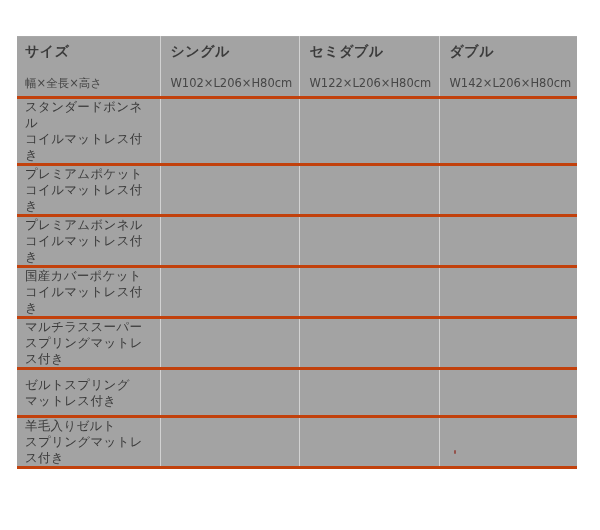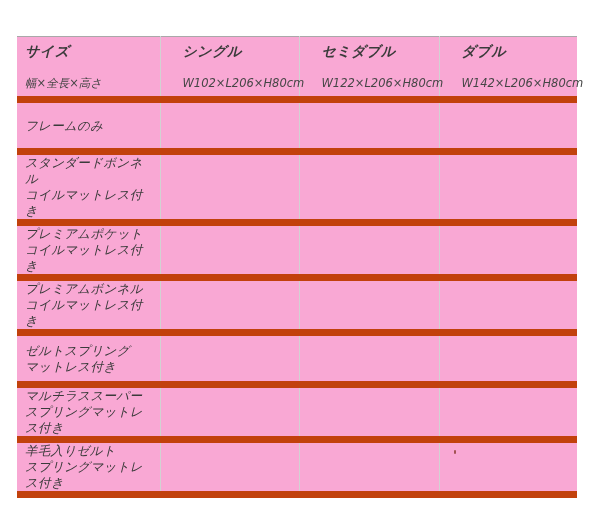--- a/index.html
+++ b/index.html
@@ -22,27 +22,26 @@
     table-layout: fixed;
     width: 560px;
     border-top: 1px solid #a9a9a9;
     border-bottom: 1px solid #a9a9a9;
   }
   col.c0 { width: 143px; }
   col.c1 { width: 139px; }
   col.c2 { width: 140px; }
   col.c3 { width: 138px; }
   td, th {
-    border-bottom: 7px solid #c2410c;
+    border-bottom: 3px solid #c2410c;
     vertical-align: middle;
     padding: 0;
-    background: #f9a8d4;
-    font-style: italic;
+    background: #a3a3a3;
   }
-  td + td, th + th { border-left: 1px solid #d2d2d2; padding-left: 12px; }
+  td + td, th + th { border-left: 1px solid #d2d2d2; }
   tr { height: 45px; }
   th { text-align: left; font-weight: normal; }
   .hcell { padding: 5px 4px 5px 10px; }
   .hcell.first { padding-left: 8px; }
   .h-title {
     font-size: 14px;
     font-weight: bold;
     color: #3b3b3b;
     line-height: 18px;
     letter-spacing: 0.5px;
@@ -108,26 +107,20 @@
       </th>
       <th>
         <div class="hcell">
           <div class="h-title">ダブル</div>
           <div class="h-sub">W142×L206×H80cm</div>
         </div>
       </th>
     </tr>
 
     <tr>
-      <td class="row-label">フレームのみ</td>
-      <td class="price-cell"></td>
-      <td class="price-cell"></td>
-      <td class="price-cell"></td>
-    </tr>
-    <tr>
       <td class="row-label">スタンダードボンネル
 コイルマットレス付き</td>
       <td class="price-cell"></td>
       <td class="price-cell"></td>
       <td class="price-cell"></td>
     </tr>
     <tr>
       <td class="row-label">プレミアムポケット
 コイルマットレス付き</td>
       <td class="price-cell"></td>
@@ -135,29 +128,36 @@
       <td class="price-cell"></td>
     </tr>
     <tr>
       <td class="row-label">プレミアムボンネル
 コイルマットレス付き</td>
       <td class="price-cell"></td>
       <td class="price-cell"></td>
       <td class="price-cell"></td>
     </tr>
     <tr>
-      <td class="row-label">ゼルトスプリング
-マットレス付き</td>
+      <td class="row-label">国産カバーポケット
+コイルマットレス付き</td>
       <td class="price-cell"></td>
       <td class="price-cell"></td>
       <td class="price-cell"></td>
     </tr>
     <tr>
       <td class="row-label">マルチラススーパー
 スプリングマットレス付き</td>
+      <td class="price-cell"></td>
+      <td class="price-cell"></td>
+      <td class="price-cell"></td>
+    </tr>
+    <tr>
+      <td class="row-label">ゼルトスプリング
+マットレス付き</td>
       <td class="price-cell"></td>
       <td class="price-cell"></td>
       <td class="price-cell"></td>
     </tr>
     <tr>
       <td class="row-label">羊毛入りゼルト
 スプリングマットレス付き</td>
       <td class="price-cell"></td>
       <td class="price-cell"></td>
       <td class="price-cell"></td>

